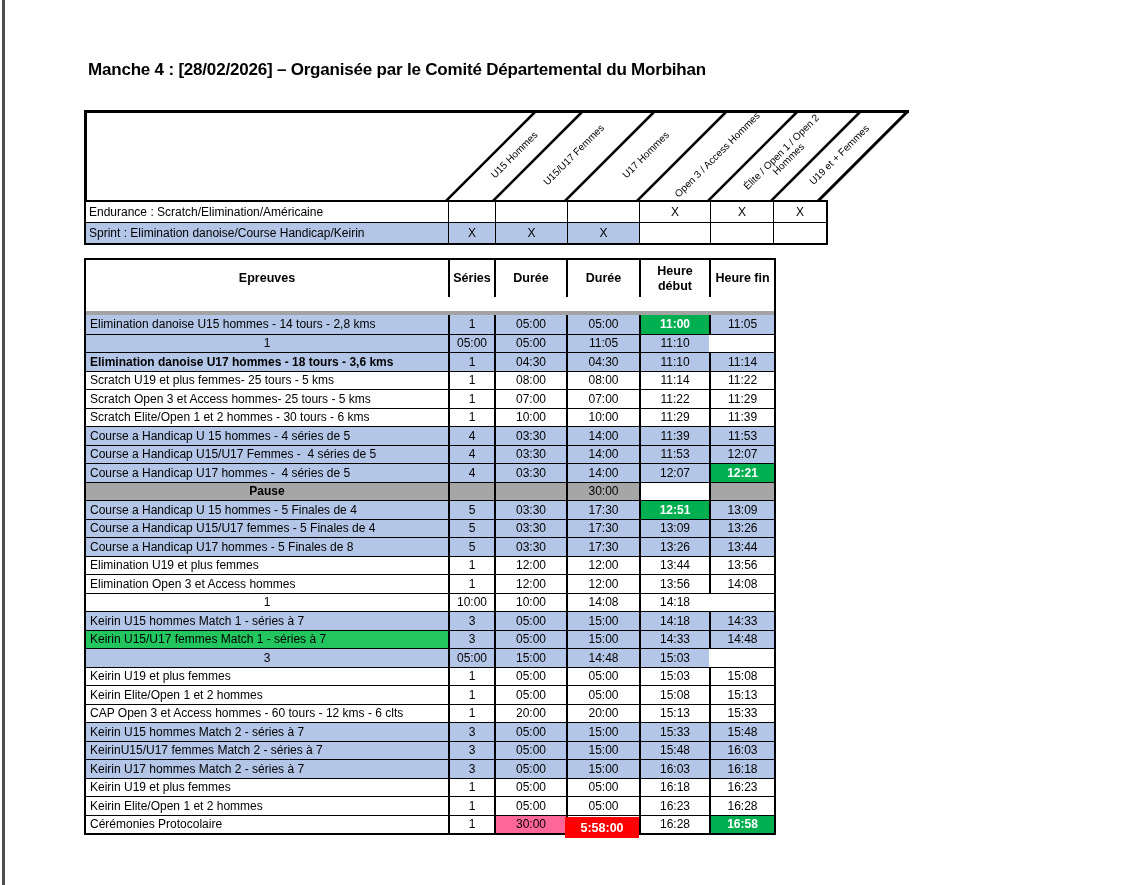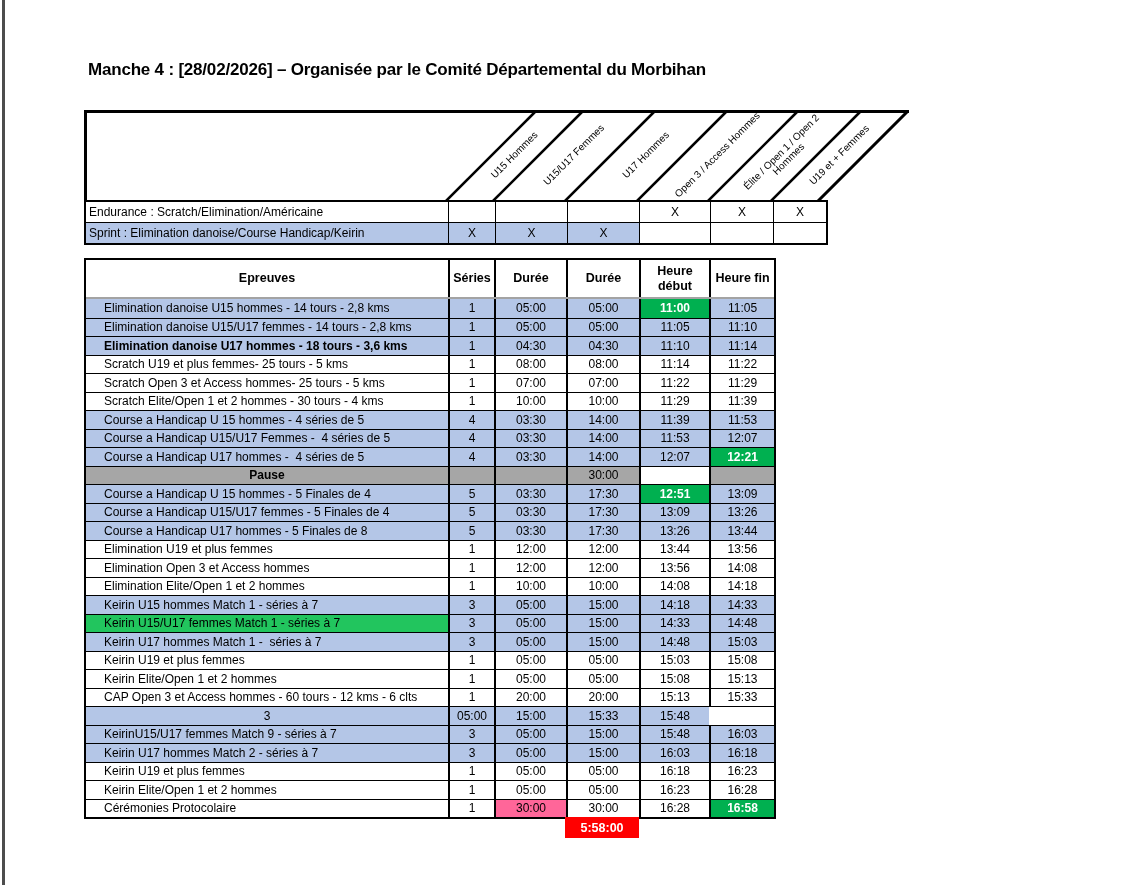--- a/index.html
+++ b/index.html
@@ -26,30 +26,30 @@
     font-size:12px; display:flex; align-items:center; justify-content:center;
   }
   .cat-cell.lbl { border-left:none; justify-content:flex-start; padding-left:3px; white-space:pre; }
 
   
   .sched {
     position:absolute; left:84px; top:258px; width:692px; box-sizing:border-box;
     border:2px solid #000; background:#fff;
   }
   .s-row { display:grid; grid-template-columns:362px 46px 72px 73px 70px 1fr; box-sizing:border-box; }
-  .s-row.header { height:39px; border-bottom:2px solid #a3a3a3; }
+  .s-row.header { height:55px; border-bottom:4px solid #a3a3a3; }
   .s-row.header .s-cell { height:37px; font-weight:bold; font-size:12.5px; text-align:center; line-height:1.2; }
   .s-row.data { height:18.5px; }
   .s-row.data + .s-row.data { border-top:1px solid #000; }
   .s-cell {
     box-sizing:border-box; border-left:2px solid #000; font-size:12px;
     display:flex; align-items:center; justify-content:center; overflow:hidden;
   }
   .s-cell:first-child { border-left:none; }
-  .s-cell.lbl { justify-content:flex-start; padding-left:18px; white-space:pre; }
+  .s-cell.lbl { justify-content:flex-start; padding-left:4px; white-space:pre; }
   .s-cell.lbl.center { justify-content:center; padding-left:0; font-weight:bold; }
   .s-cell.hl-green { color:#fff; font-weight:bold; }
 
   .total-cell {
     position:absolute; left:565px; top:817px; width:74px; height:21px;
     color:#fff; font-weight:bold; font-size:12.5px;
     display:flex; align-items:center; justify-content:center;
   }
 </style>
 </head>
@@ -110,21 +110,20 @@
       </div>
       <div class="s-row data">
         <div class="s-cell lbl" style="background: rgb(180, 198, 231);">Elimination danoise U15 hommes - 14 tours - 2,8 kms</div>
         <div class="s-cell" style="background: rgb(180, 198, 231);">1</div>
         <div class="s-cell" style="background: rgb(180, 198, 231);">05:00</div>
         <div class="s-cell" style="background: rgb(180, 198, 231);">05:00</div>
         <div class="s-cell hl-green" style="background: rgb(0, 176, 80);">11:00</div>
         <div class="s-cell" style="background: rgb(180, 198, 231);">11:05</div>
       </div>
       <div class="s-row data">
-        <div class="s-cell lbl" style="background: rgb(180, 198, 231);">Elimination danoise U15/U17 femmes - 14 tours - 2,8 kms</div>
         <div class="s-cell" style="background: rgb(180, 198, 231);">1</div>
         <div class="s-cell" style="background: rgb(180, 198, 231);">05:00</div>
         <div class="s-cell" style="background: rgb(180, 198, 231);">05:00</div>
         <div class="s-cell" style="background: rgb(180, 198, 231);">11:05</div>
         <div class="s-cell" style="background: rgb(180, 198, 231);">11:10</div>
       </div>
       <div class="s-row data">
         <div class="s-cell lbl" style="background: rgb(180, 198, 231); font-weight: bold;">Elimination danoise U17 hommes - 18 tours - 3,6 kms</div>
         <div class="s-cell" style="background: rgb(180, 198, 231);">1</div>
         <div class="s-cell" style="background: rgb(180, 198, 231);">04:30</div>
@@ -142,21 +141,21 @@
       </div>
       <div class="s-row data">
         <div class="s-cell lbl" style="background: rgb(255, 255, 255);">Scratch Open 3 et Access hommes- 25 tours - 5 kms</div>
         <div class="s-cell" style="background: rgb(255, 255, 255);">1</div>
         <div class="s-cell" style="background: rgb(255, 255, 255);">07:00</div>
         <div class="s-cell" style="background: rgb(255, 255, 255);">07:00</div>
         <div class="s-cell" style="background: rgb(255, 255, 255);">11:22</div>
         <div class="s-cell" style="background: rgb(255, 255, 255);">11:29</div>
       </div>
       <div class="s-row data">
-        <div class="s-cell lbl" style="background: rgb(255, 255, 255);">Scratch Elite/Open 1 et 2 hommes - 30 tours - 4 kms</div>
+        <div class="s-cell lbl" style="background: rgb(255, 255, 255);">Scratch Elite/Open 1 et 2 hommes - 30 tours - 6 kms</div>
         <div class="s-cell" style="background: rgb(255, 255, 255);">1</div>
         <div class="s-cell" style="background: rgb(255, 255, 255);">10:00</div>
         <div class="s-cell" style="background: rgb(255, 255, 255);">10:00</div>
         <div class="s-cell" style="background: rgb(255, 255, 255);">11:29</div>
         <div class="s-cell" style="background: rgb(255, 255, 255);">11:39</div>
       </div>
       <div class="s-row data">
         <div class="s-cell lbl" style="background: rgb(180, 198, 231);">Course a Handicap U 15 hommes - 4 séries de 5</div>
         <div class="s-cell" style="background: rgb(180, 198, 231);">4</div>
         <div class="s-cell" style="background: rgb(180, 198, 231);">03:30</div>
@@ -222,21 +221,20 @@
       </div>
       <div class="s-row data">
         <div class="s-cell lbl" style="background: rgb(255, 255, 255);">Elimination Open 3 et Access hommes</div>
         <div class="s-cell" style="background: rgb(255, 255, 255);">1</div>
         <div class="s-cell" style="background: rgb(255, 255, 255);">12:00</div>
         <div class="s-cell" style="background: rgb(255, 255, 255);">12:00</div>
         <div class="s-cell" style="background: rgb(255, 255, 255);">13:56</div>
         <div class="s-cell" style="background: rgb(255, 255, 255);">14:08</div>
       </div>
       <div class="s-row data">
-        <div class="s-cell lbl" style="background: rgb(255, 255, 255);">Elimination Elite/Open 1 et 2 hommes</div>
         <div class="s-cell" style="background: rgb(255, 255, 255);">1</div>
         <div class="s-cell" style="background: rgb(255, 255, 255);">10:00</div>
         <div class="s-cell" style="background: rgb(255, 255, 255);">10:00</div>
         <div class="s-cell" style="background: rgb(255, 255, 255);">14:08</div>
         <div class="s-cell" style="background: rgb(255, 255, 255);">14:18</div>
       </div>
       <div class="s-row data">
         <div class="s-cell lbl" style="background: rgb(180, 198, 231);">Keirin U15 hommes Match 1 - séries à 7</div>
         <div class="s-cell" style="background: rgb(180, 198, 231);">3</div>
         <div class="s-cell" style="background: rgb(180, 198, 231);">05:00</div>
@@ -246,21 +244,20 @@
       </div>
       <div class="s-row data">
         <div class="s-cell lbl" style="background: #22c55e;">Keirin U15/U17 femmes Match 1 - séries à 7</div>
         <div class="s-cell" style="background: rgb(180, 198, 231);">3</div>
         <div class="s-cell" style="background: rgb(180, 198, 231);">05:00</div>
         <div class="s-cell" style="background: rgb(180, 198, 231);">15:00</div>
         <div class="s-cell" style="background: rgb(180, 198, 231);">14:33</div>
         <div class="s-cell" style="background: rgb(180, 198, 231);">14:48</div>
       </div>
       <div class="s-row data">
-        <div class="s-cell lbl" style="background: rgb(180, 198, 231);">Keirin U17 hommes Match 1 -  séries à 7</div>
         <div class="s-cell" style="background: rgb(180, 198, 231);">3</div>
         <div class="s-cell" style="background: rgb(180, 198, 231);">05:00</div>
         <div class="s-cell" style="background: rgb(180, 198, 231);">15:00</div>
         <div class="s-cell" style="background: rgb(180, 198, 231);">14:48</div>
         <div class="s-cell" style="background: rgb(180, 198, 231);">15:03</div>
       </div>
       <div class="s-row data">
         <div class="s-cell lbl" style="background: rgb(255, 255, 255);">Keirin U19 et plus femmes</div>
         <div class="s-cell" style="background: rgb(255, 255, 255);">1</div>
         <div class="s-cell" style="background: rgb(255, 255, 255);">05:00</div>
@@ -278,28 +275,29 @@
       </div>
       <div class="s-row data">
         <div class="s-cell lbl" style="background: rgb(255, 255, 255);">CAP Open 3 et Access hommes - 60 tours - 12 kms - 6 clts</div>
         <div class="s-cell" style="background: rgb(255, 255, 255);">1</div>
         <div class="s-cell" style="background: rgb(255, 255, 255);">20:00</div>
         <div class="s-cell" style="background: rgb(255, 255, 255);">20:00</div>
         <div class="s-cell" style="background: rgb(255, 255, 255);">15:13</div>
         <div class="s-cell" style="background: rgb(255, 255, 255);">15:33</div>
       </div>
       <div class="s-row data">
+        <div class="s-cell lbl" style="background: rgb(180, 198, 231);">Keirin U15 hommes Match 2 - séries à 7</div>
         <div class="s-cell" style="background: rgb(180, 198, 231);">3</div>
         <div class="s-cell" style="background: rgb(180, 198, 231);">05:00</div>
         <div class="s-cell" style="background: rgb(180, 198, 231);">15:00</div>
         <div class="s-cell" style="background: rgb(180, 198, 231);">15:33</div>
         <div class="s-cell" style="background: rgb(180, 198, 231);">15:48</div>
       </div>
       <div class="s-row data">
-        <div class="s-cell lbl" style="background: rgb(180, 198, 231);">KeirinU15/U17 femmes Match 9 - séries à 7</div>
+        <div class="s-cell lbl" style="background: rgb(180, 198, 231);">KeirinU15/U17 femmes Match 2 - séries à 7</div>
         <div class="s-cell" style="background: rgb(180, 198, 231);">3</div>
         <div class="s-cell" style="background: rgb(180, 198, 231);">05:00</div>
         <div class="s-cell" style="background: rgb(180, 198, 231);">15:00</div>
         <div class="s-cell" style="background: rgb(180, 198, 231);">15:48</div>
         <div class="s-cell" style="background: rgb(180, 198, 231);">16:03</div>
       </div>
       <div class="s-row data">
         <div class="s-cell lbl" style="background: rgb(180, 198, 231);">Keirin U17 hommes Match 2 - séries à 7</div>
         <div class="s-cell" style="background: rgb(180, 198, 231);">3</div>
         <div class="s-cell" style="background: rgb(180, 198, 231);">05:00</div>

